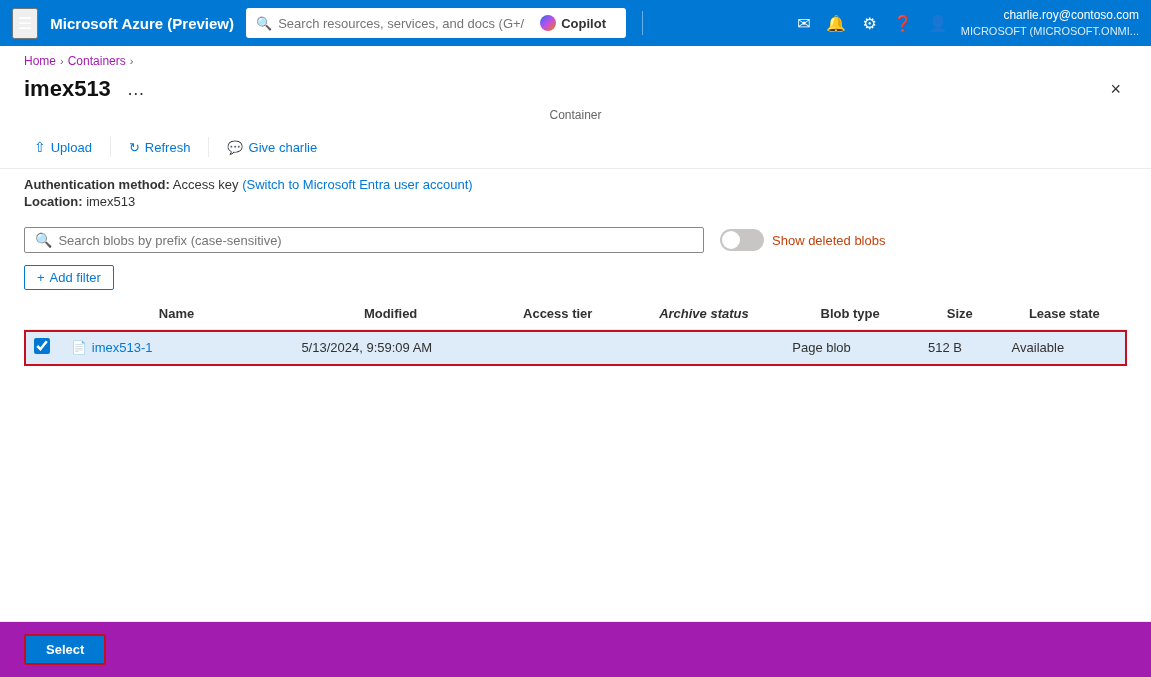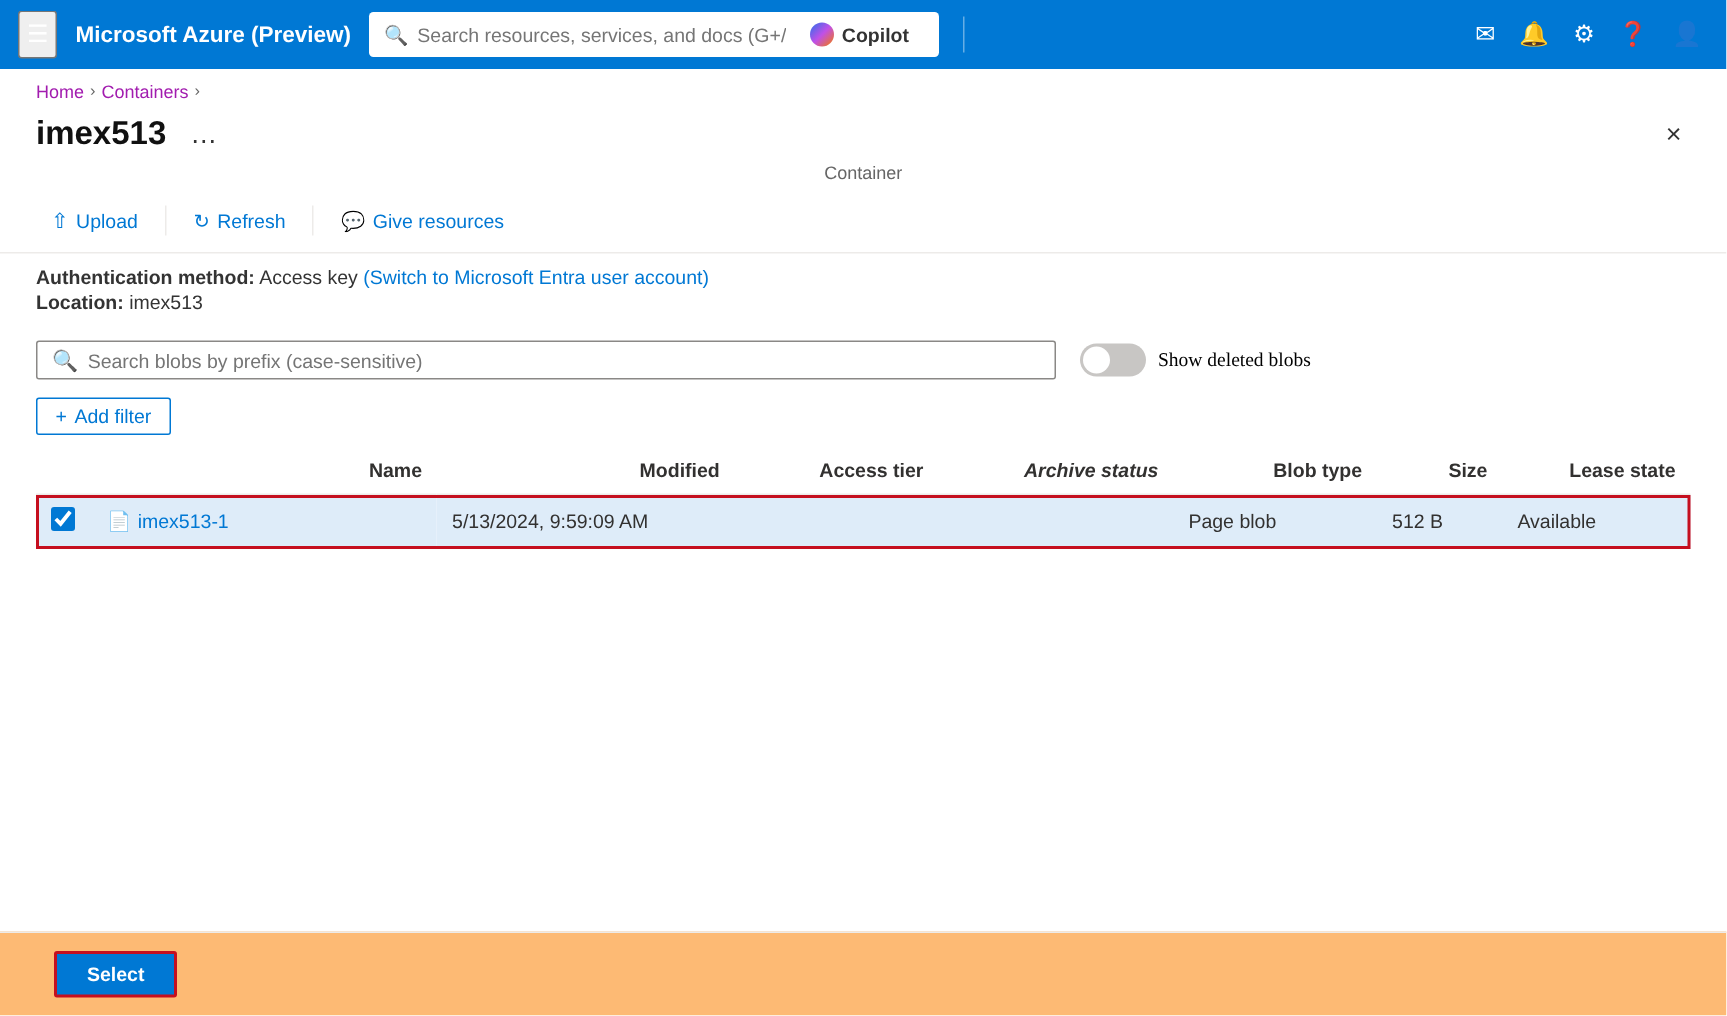--- a/index.html
+++ b/index.html
@@ -43,38 +43,38 @@
     .info-row a { color: #0078d4; text-decoration: none; cursor: pointer; }
 
     
     .search-row { padding: 8px 24px; display: flex; align-items: center; gap: 16px; flex-shrink: 0; }
     .search-input-wrap { flex: 1; max-width: 680px; border: 1px solid #8a8886; border-radius: 2px; display: flex; align-items: center; padding: 4px 10px; gap: 6px; background: #fff; }
     .search-input-wrap input { border: none; outline: none; font-size: 13px; color: #333; width: 100%; }
     .search-icon { color: #616161; font-size: 14px; }
     .toggle-wrap { display: flex; align-items: center; gap: 8px; }
     .toggle { width: 44px; height: 22px; background: #c8c6c4; border-radius: 11px; position: relative; cursor: pointer; }
     .toggle-knob { width: 18px; height: 18px; background: #fff; border-radius: 50%; position: absolute; top: 2px; left: 2px; transition: left 0.2s; }
-    .toggle-label { font-size: 13px; color: #000000; font-family: Liberation Serif, serif; }
+    .toggle-label { font-size: 13px; color: #c2410c; }
 
     
     .filter-row { padding: 4px 24px 8px; flex-shrink: 0; }
     .add-filter-btn { background: none; border: 1px solid #0078d4; color: #0078d4; border-radius: 2px; padding: 4px 12px; font-size: 13px; cursor: pointer; display: flex; align-items: center; gap: 5px; }
 
     
     .table-wrap { flex: 1; overflow: auto; padding: 0 24px; }
     .blob-table { width: 100%; border-collapse: collapse; }
-    .blob-table th { text-align: right; padding: 8px 10px; font-size: 13px; font-weight: 600; color: #323130; border-bottom: 1px solid #edebe9; white-space: nowrap; }
+    .blob-table th { text-align: center; padding: 8px 10px; font-size: 13px; font-weight: 600; color: #323130; border-bottom: 1px solid #edebe9; white-space: nowrap; }
     .blob-table td { padding: 8px 10px; font-size: 13px; color: #323130; border-bottom: 1px solid #edebe9; }
     .blob-table tr.selected { background: #deecf9; outline: 2px solid #c50f1f; outline-offset: -2px; }
     .checkbox-cell { width: 32px; }
     .checkbox { width: 16px; height: 16px; accent-color: #0078d4; cursor: pointer; }
     .file-link { color: #0078d4; text-decoration: none; cursor: pointer; display: flex; align-items: center; gap: 4px; }
 
     
-    .footer { border-top: 1px solid #edebe9; padding: 12px 36px; display: flex; align-items: center; flex-shrink: 0; background: #fdba74; }
+    .footer { border-top: 1px solid #edebe9; padding: 12px 24px; display: flex; align-items: center; flex-shrink: 0; background: #a21caf; }
     .select-btn { background: #0078d4; color: #fff; border: 2px solid #c50f1f; border-radius: 2px; padding: 6px 20px; font-size: 13px; font-weight: 600; cursor: pointer; }
 
     
     .col-name { width: 220px; }
     .col-modified { width: 190px; margin-top: 12px; }
     .col-access { width: 130px; }
     .col-archive { width: 150px; font-style: italic; }
     .col-blobtype { width: 130px; }
     .col-size { width: 80px; }
     .col-lease { width: 120px; }
@@ -96,20 +96,24 @@
       <span>Copilot</span>
     </button>
   </div>
   <div class="topbar-divider"></div>
   <div class="topbar-icons">
     <span class="topbar-icon" title="Feedback">✉</span>
     <span class="topbar-icon" title="Notifications">🔔</span>
     <span class="topbar-icon" title="Settings">⚙</span>
     <span class="topbar-icon" title="Help">❓</span>
     <span class="topbar-icon" title="Portal menu">👤</span>
+    <div class="topbar-user">
+      <div class="name">charlie.roy@contoso.com</div>
+      <div class="org">MICROSOFT (MICROSOFT.ONMI...</div>
+    </div>
   </div>
 </div>
 
 <div class="breadcrumb">
   <a>Home</a>
   <span class="breadcrumb-sep">›</span>
   <a>Containers</a>
   <span class="breadcrumb-sep">›</span>
 </div>
 
@@ -126,21 +130,21 @@
     <span>Upload</span>
   </button>
   <div class="toolbar-sep"></div>
   <button class="toolbar-btn">
     <span>↻</span>
     <span>Refresh</span>
   </button>
   <div class="toolbar-sep"></div>
   <button class="toolbar-btn">
     <span>💬</span>
-    <span>Give resources</span>
+    <span>Give charlie</span>
   </button>
 </div>
 
 <div class="info-section">
   <div class="info-row">
     <strong>Authentication method:</strong>
     <span> </span><span>Access key</span>
     <span> </span>
     <a>(Switch to Microsoft Entra user account)</a>
   </div>

